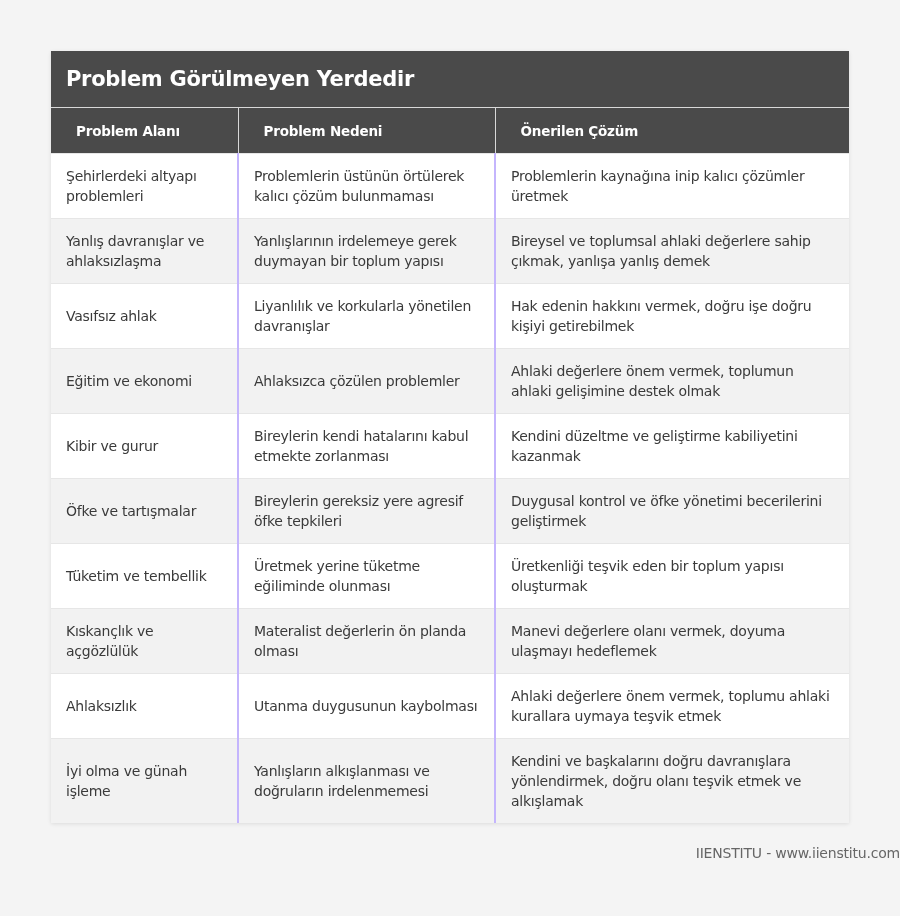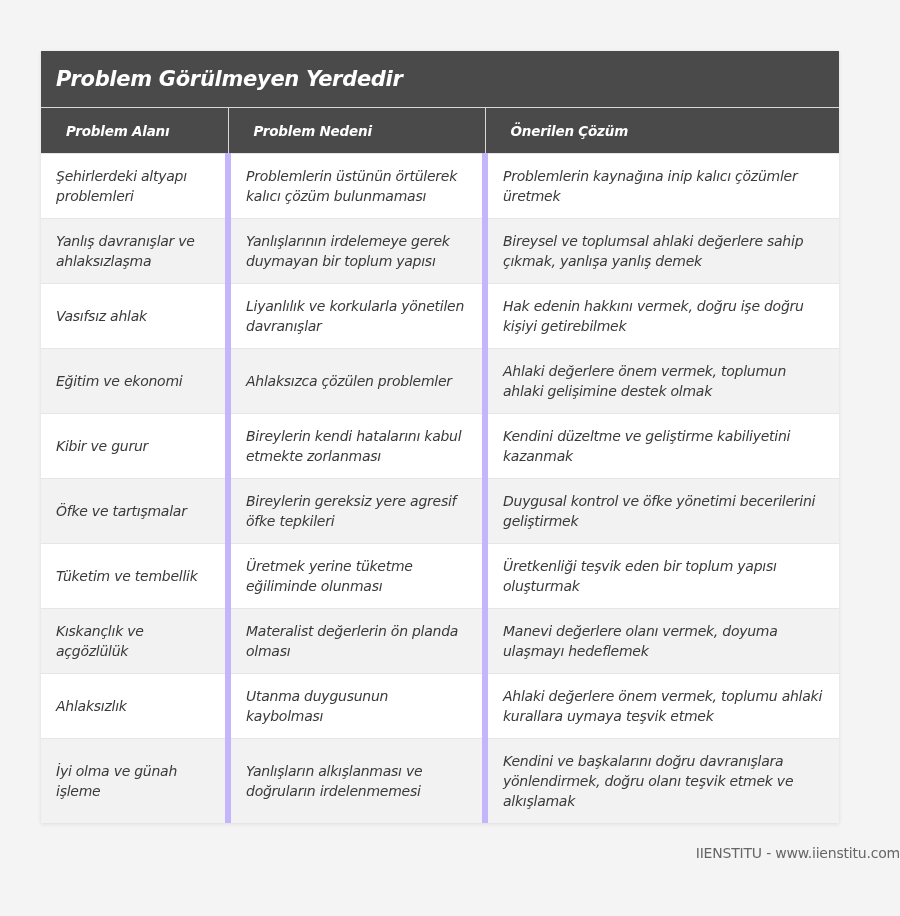--- a/index.html
+++ b/index.html
@@ -9,26 +9,25 @@
     body {
       width: 900px;
       height: 916px;
       background: #f4f4f4;
       font-family: "DejaVu Sans", sans-serif;
       position: relative;
       overflow: hidden;
     }
     .card {
       position: absolute;
-      left: 41px;
+      left: 51px;
       top: 51px;
       width: 798px;
       background: #ffffff;
       box-shadow: 0 1px 4px rgba(0,0,0,0.10);
-      font-style: italic;
     }
     .title-bar {
       height: 57px;
       background: #4a4a4a;
       display: flex;
       align-items: center;
       padding-left: 15px;
       border-bottom: 1px solid #d8d8d8;
       box-sizing: border-box;
     }
@@ -59,21 +58,21 @@
       border-right: 1px solid #d8d8d8;
       letter-spacing: -0.2px;
     }
     thead th:last-child { border-right: none; margin-left: 14px; }
     tbody td {
       font-size: 14px;
       color: #3a3a3a;
       line-height: 20px;
       padding: 0 15px;
       height: 64px;
-      border-right: 6px solid #c4b5fd;
+      border-right: 2px solid #c4b5fd;
       border-top: 1px solid #e6e6e6;
       vertical-align: middle;
       letter-spacing: -0.25px;
     }
     tbody td:last-child { border-right: none; }
     tbody tr:nth-child(even) td { background: #f2f2f2; }
     tbody tr:nth-child(odd) td { background: #ffffff; }
     tbody tr.tall td { height: 84px; }
     .footer {
       position: absolute;

